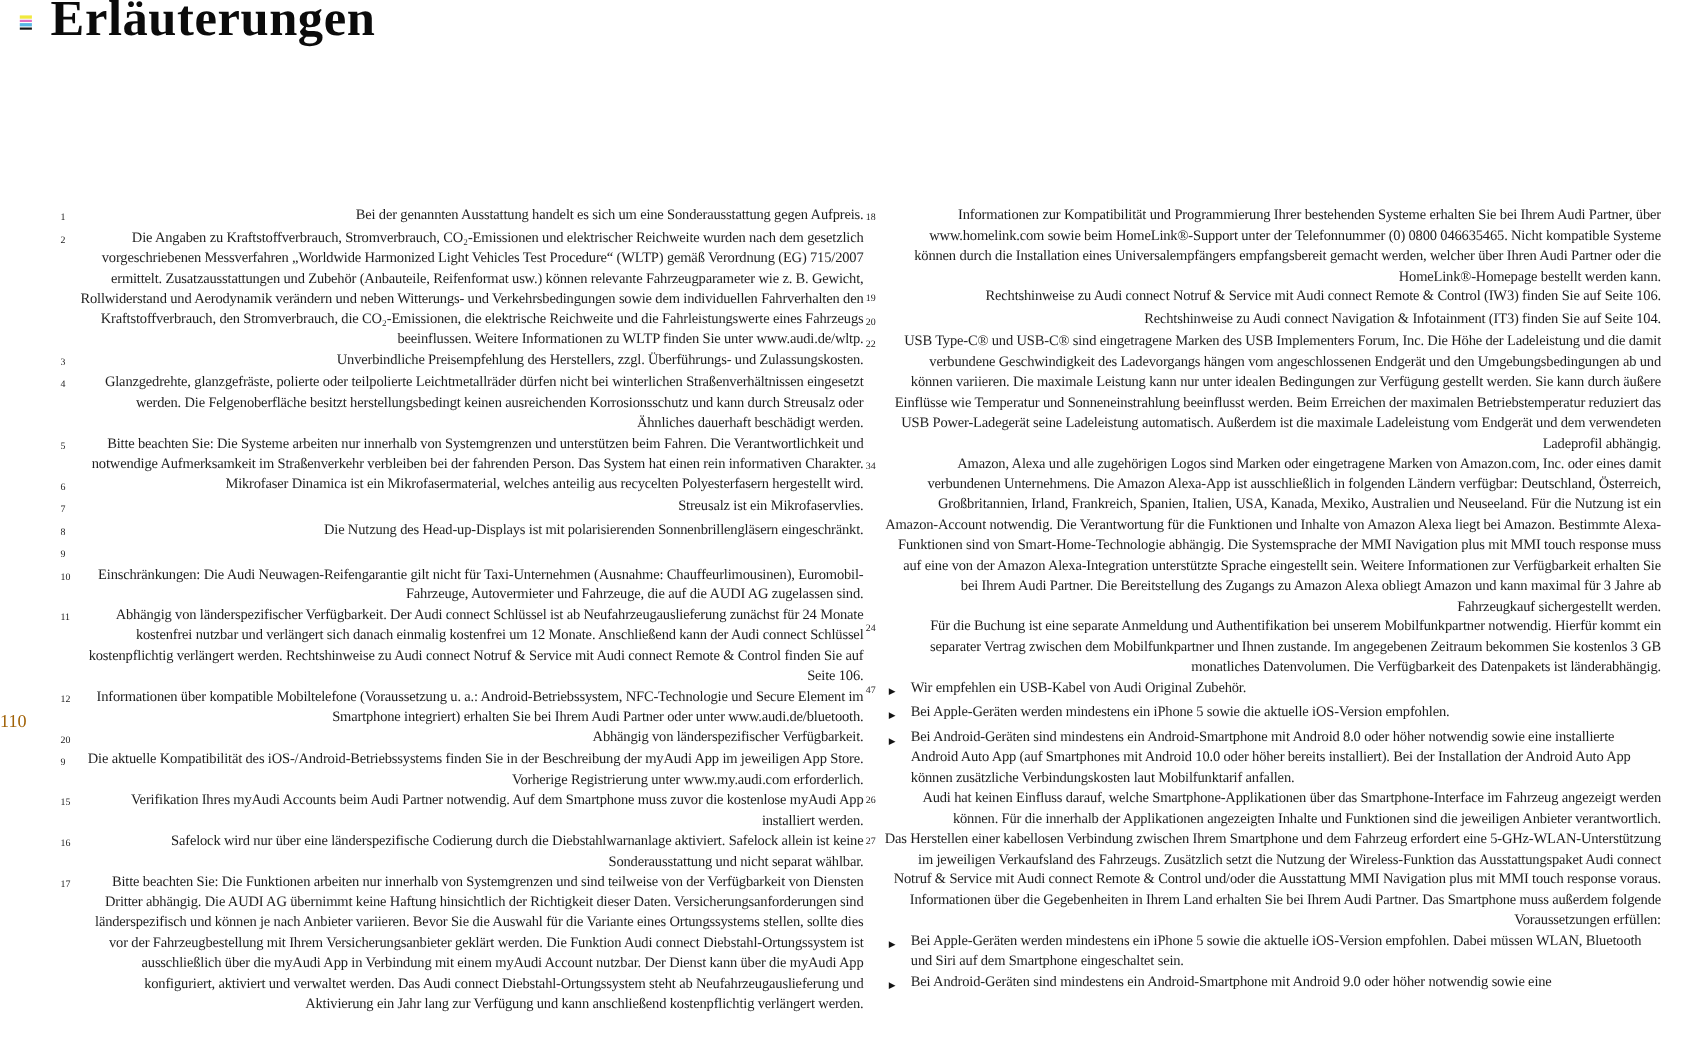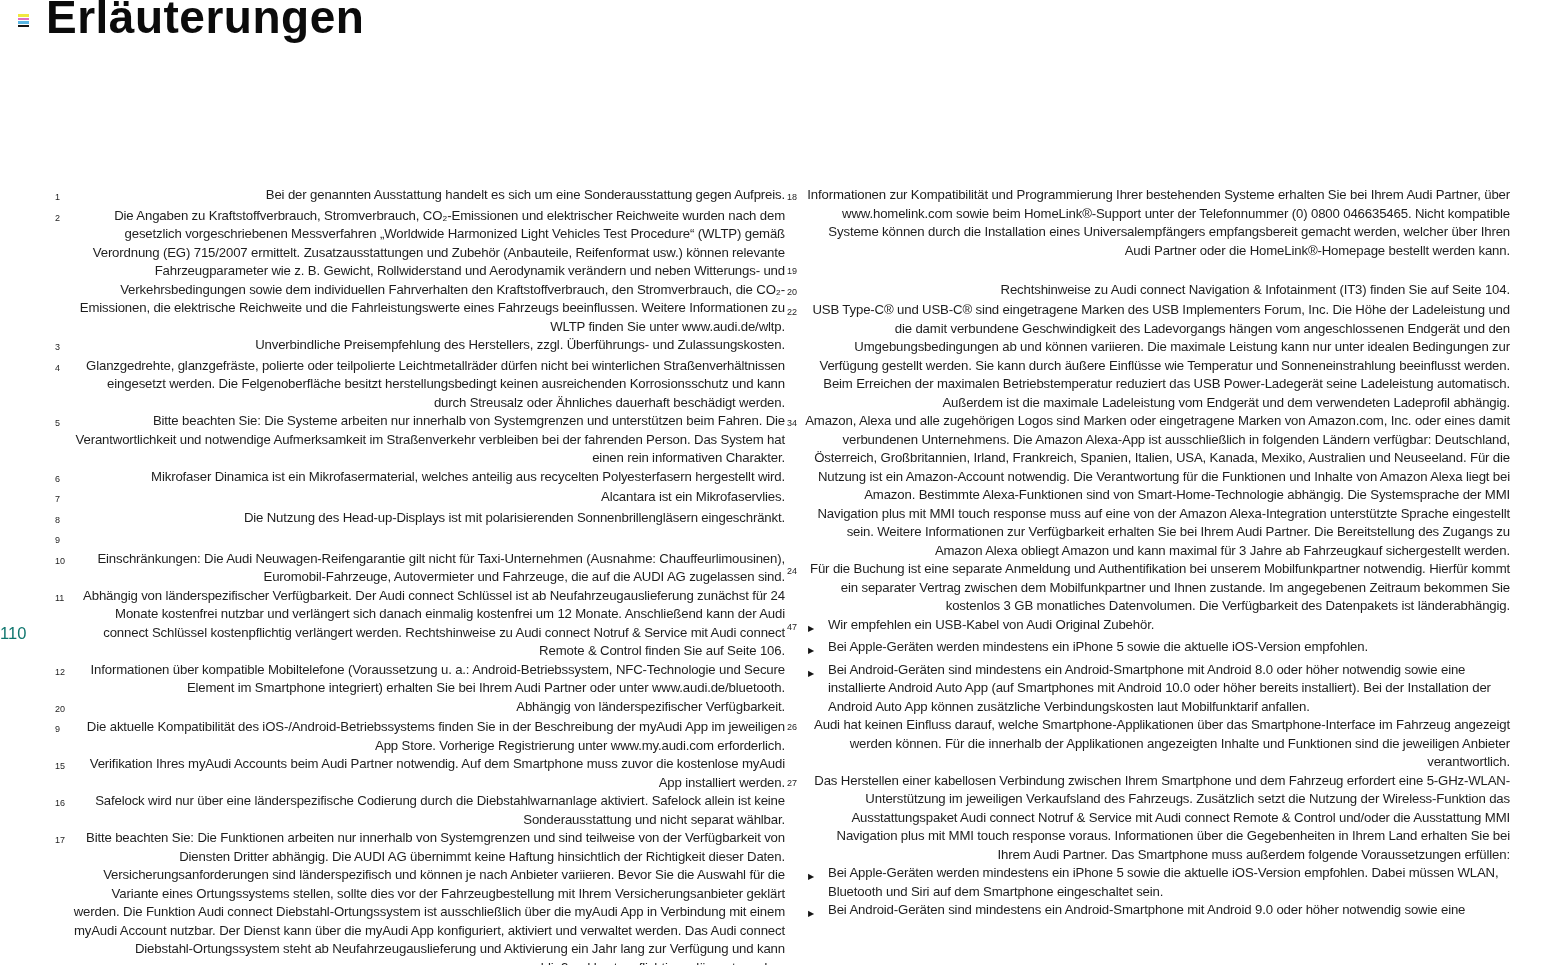--- a/index.html
+++ b/index.html
@@ -3,21 +3,21 @@
 <meta charset="utf-8">
 <style>
   * { margin: 0; padding: 0; box-sizing: border-box; }
   html, body { background: #ffffff; }
   .page {
     position: relative;
     width: 1550px;
     height: 965px;
     background: #ffffff;
     overflow: hidden;
-    font-family: Liberation Sans, sans-serif;
+    font-family: Liberation Serif, serif;
     color: #1c1c1c;
   }
   .print-mark {
     position: absolute;
     left: 18px;
     top: 14px;
     width: 11px;
   }
   .print-mark .stripe {
     width: 11px;
@@ -30,23 +30,23 @@
     top: -12px;
     font-size: 46px;
     line-height: 58px;
     font-weight: 700;
     letter-spacing: 0.5px;
     color: #0b0b0b;
   }
   .page-number {
     position: absolute;
     left: 0px;
-    top: 624px;
+    top: 646px;
     font-size: 16.5px;
-    color: #0f766e;
+    color: #a16207;
   }
   .col {
     position: absolute;
     top: 186px;
     font-size: 13.2px;
     line-height: 18.5px;
     letter-spacing: -0.15px;
     color: #1e1e1e;
   }
   .col-left  { left: 55px;  width: 730px; }
@@ -124,21 +124,21 @@
       </div>
       <div class="footnote">
         <span class="fn-num">6</span>
         <div>
           <span class="fn-text">Mikrofaser Dinamica ist ein Mikrofasermaterial, welches anteilig aus recycelten Polyesterfasern hergestellt wird.</span>
         </div>
       </div>
       <div class="footnote">
         <span class="fn-num">7</span>
         <div>
-          <span class="fn-text">Alcantara ist ein Mikrofaservlies.</span>
+          <span class="fn-text">Streusalz ist ein Mikrofaservlies.</span>
         </div>
       </div>
       <div class="footnote">
         <span class="fn-num">8</span>
         <div>
           <span class="fn-text">Die Nutzung des Head-up-Displays ist mit polarisierenden Sonnenbrillengläsern eingeschränkt.</span>
         </div>
       </div>
       <div class="footnote">
         <span class="fn-num">9</span>
@@ -195,20 +195,23 @@
 
   <div class="col col-right" id="col-right">
       <div class="footnote">
         <span class="fn-num">18</span>
         <div>
           <span class="fn-text">Informationen zur Kompatibilität und Programmierung Ihrer bestehenden Systeme erhalten Sie bei Ihrem Audi Partner, über www.homelink.com sowie beim HomeLink®-Support unter der Telefonnummer (0) 0800 046635465. Nicht kompatible Systeme können durch die Installation eines Universalempfängers empfangsbereit gemacht werden, welcher über Ihren Audi Partner oder die HomeLink®-Homepage bestellt werden kann.</span>
         </div>
       </div>
       <div class="footnote">
         <span class="fn-num">19</span>
+        <div>
+          <span class="fn-text">Rechtshinweise zu Audi connect Notruf &amp; Service mit Audi connect Remote &amp; Control (IW3) finden Sie auf Seite 106.</span>
+        </div>
       </div>
       <div class="footnote">
         <span class="fn-num">20</span>
         <div>
           <span class="fn-text">Rechtshinweise zu Audi connect Navigation &amp; Infotainment (IT3) finden Sie auf Seite 104.</span>
         </div>
       </div>
       <div class="footnote">
         <span class="fn-num">22</span>
         <div>

